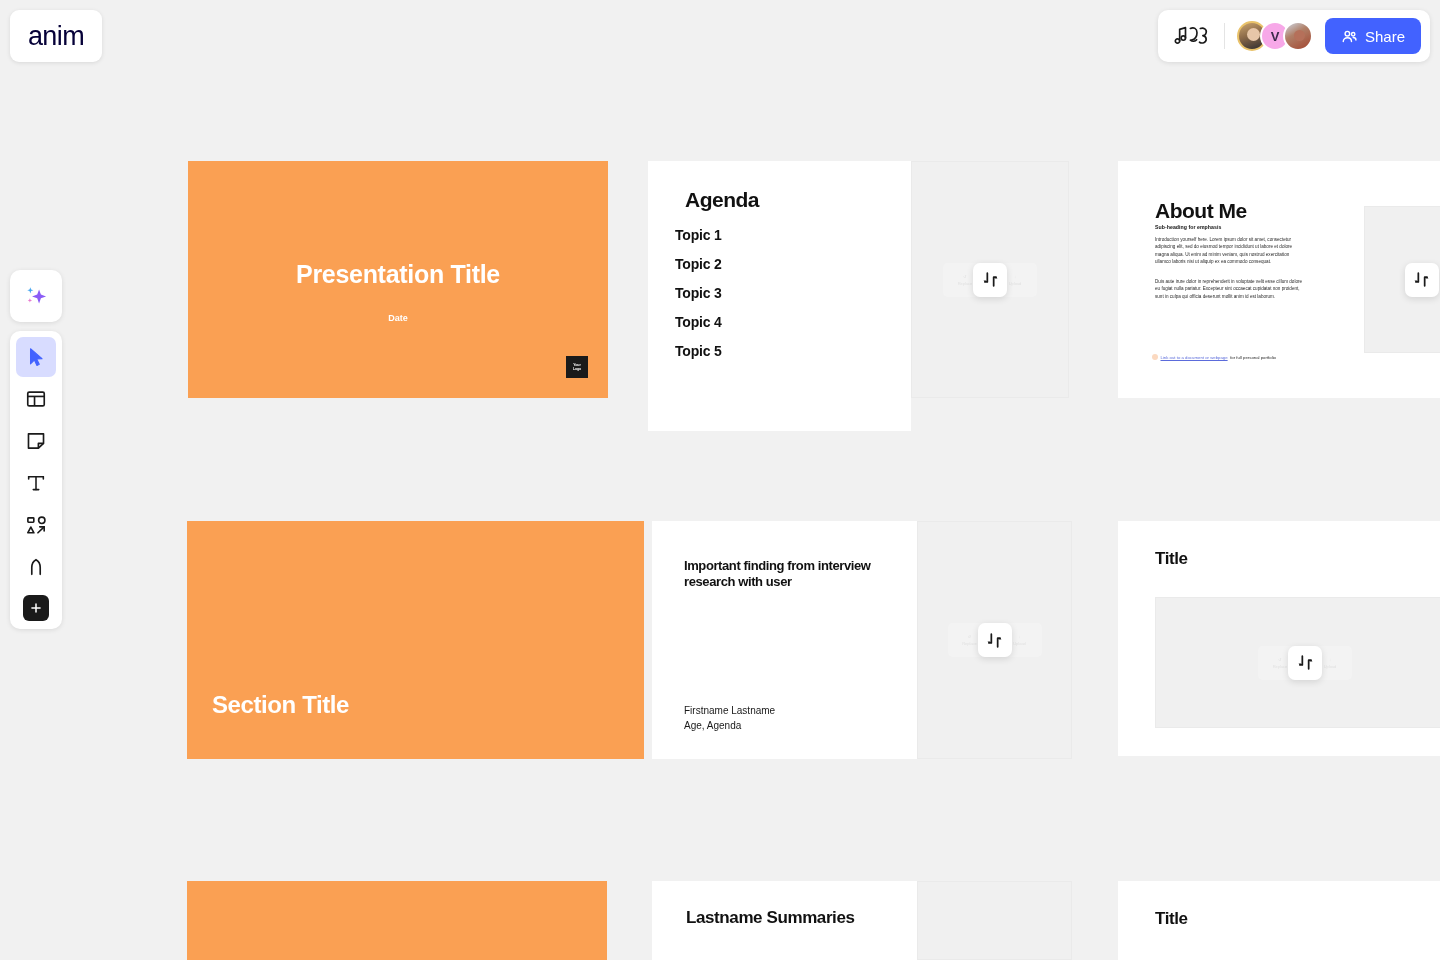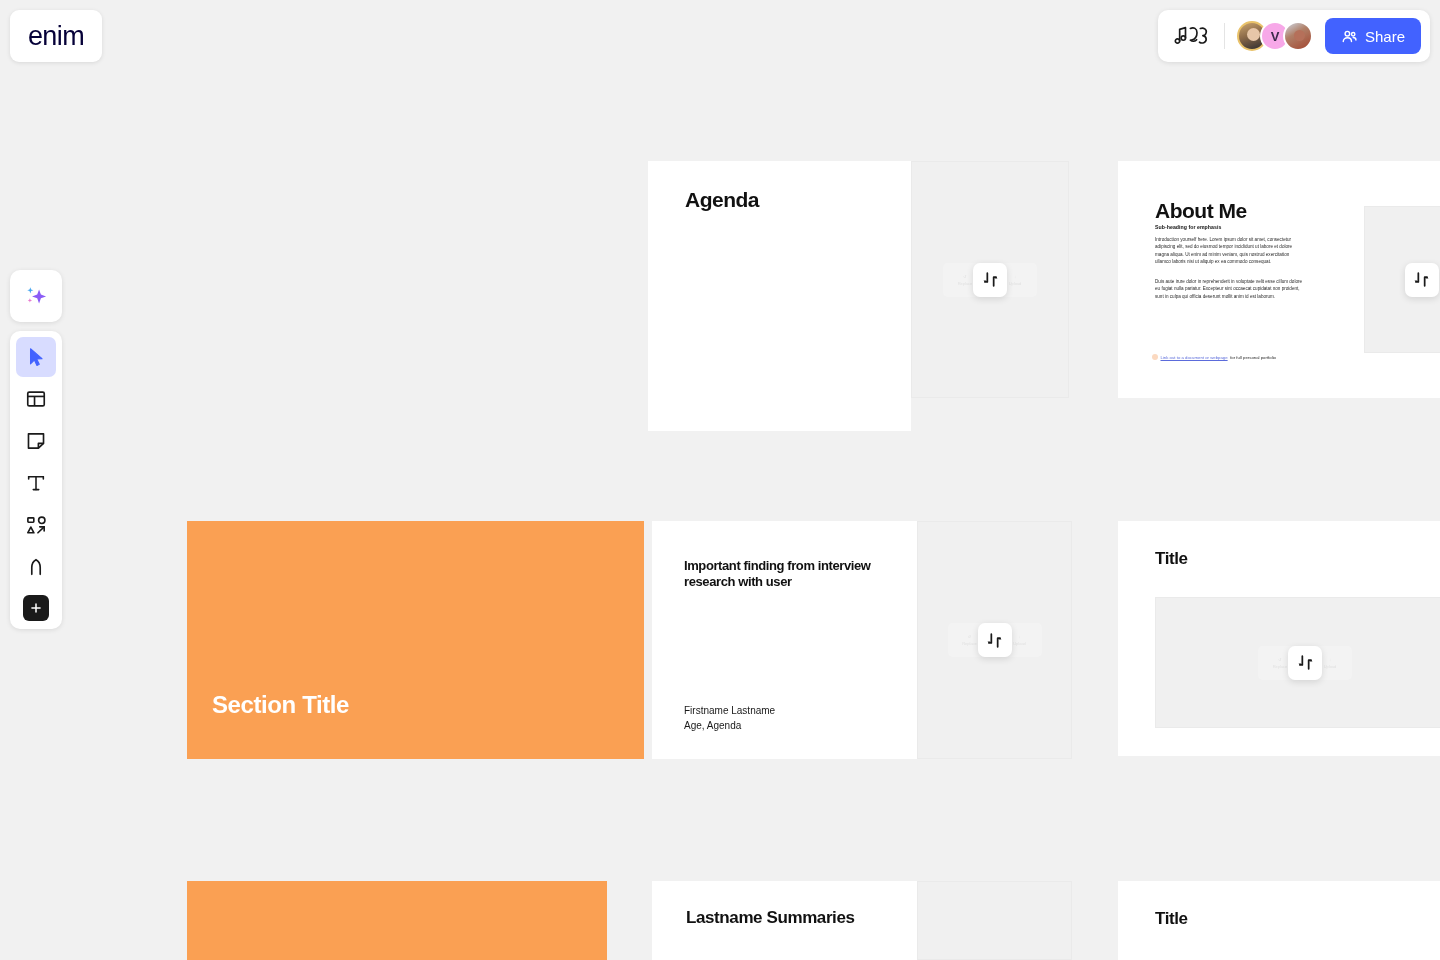--- a/index.html
+++ b/index.html
@@ -282,23 +282,38 @@
     margin-top: 6px;
   }
 </style>
 </head>
 <body>
 
 <div id="board">
 
   <div id="canvas">
 
+    <div class="slide slide-orange" style="left:188px; top:161px; width:420px; height:237px;">
+      <div class="slide-title-main" style="top:99px;">Presentation Title</div>
+      <div class="slide-date-main" style="top:152px;">Date</div>
+      <div class="logo-box" style="right:20px; bottom:20px;">
+        <span>Your</span>
+        <span>Logo</span>
+      </div>
+    </div>
 
     <div class="slide" style="left:648px; top:161px; width:263px; height:270px;">
       <div class="head-lg" style="left:37px; top:27px;">Agenda</div>
+      <div class="agenda-list" style="left:27px; top:66px;">
+        <div class="agenda-item">Topic 1</div>
+        <div class="agenda-item">Topic 2</div>
+        <div class="agenda-item">Topic 3</div>
+        <div class="agenda-item">Topic 4</div>
+        <div class="agenda-item">Topic 5</div>
+      </div>
     </div>
     <div class="img-ph" style="left:911px; top:161px; width:158px; height:237px;">
       <div class="ph-ghost">
         <div class="ghost-btn">
           <span>↺</span>
           <span>Replace</span>
         </div>
         <div class="ghost-btn">
           <span>↓</span>
           <span>Upload</span>
@@ -401,21 +416,21 @@
     </div>
     <div class="img-ph" style="left:917px; top:881px; width:155px; height:79px;"></div>
 
     <div class="slide" style="left:1118px; top:881px; width:322px; height:79px;">
       <div class="head-sm" style="left:37px; top:28px;">Title</div>
     </div>
 
   </div>
 
   <div id="miro-logo">
-    <span class="wordmark">enim</span>
+    <span class="wordmark">anim</span>
   </div>
 
   <div id="topbar">
     <div style="display:flex;align-items:center;">
       <svg width="40" height="26" viewBox="0 0 48 30" fill="none" stroke="#1a1a1a" stroke-width="2" stroke-linecap="round" stroke-linejoin="round">
         <path d="M4 21a2.6 2.6 0 1 0 5.2 0 2.6 2.6 0 1 0-5.2 0Z"></path>
         <path d="M9.2 21V7l7-2v12.5"></path>
         <path d="M11 17.5a2.6 2.6 0 1 0 5.2 0 2.6 2.6 0 1 0-5.2 0Z"></path>
         <path d="M22 6c4-2 8 0 8 5s-3 8-6.5 9"></path>
         <path d="M22 20c2.5 2 6 1.5 7.5-.5"></path>

